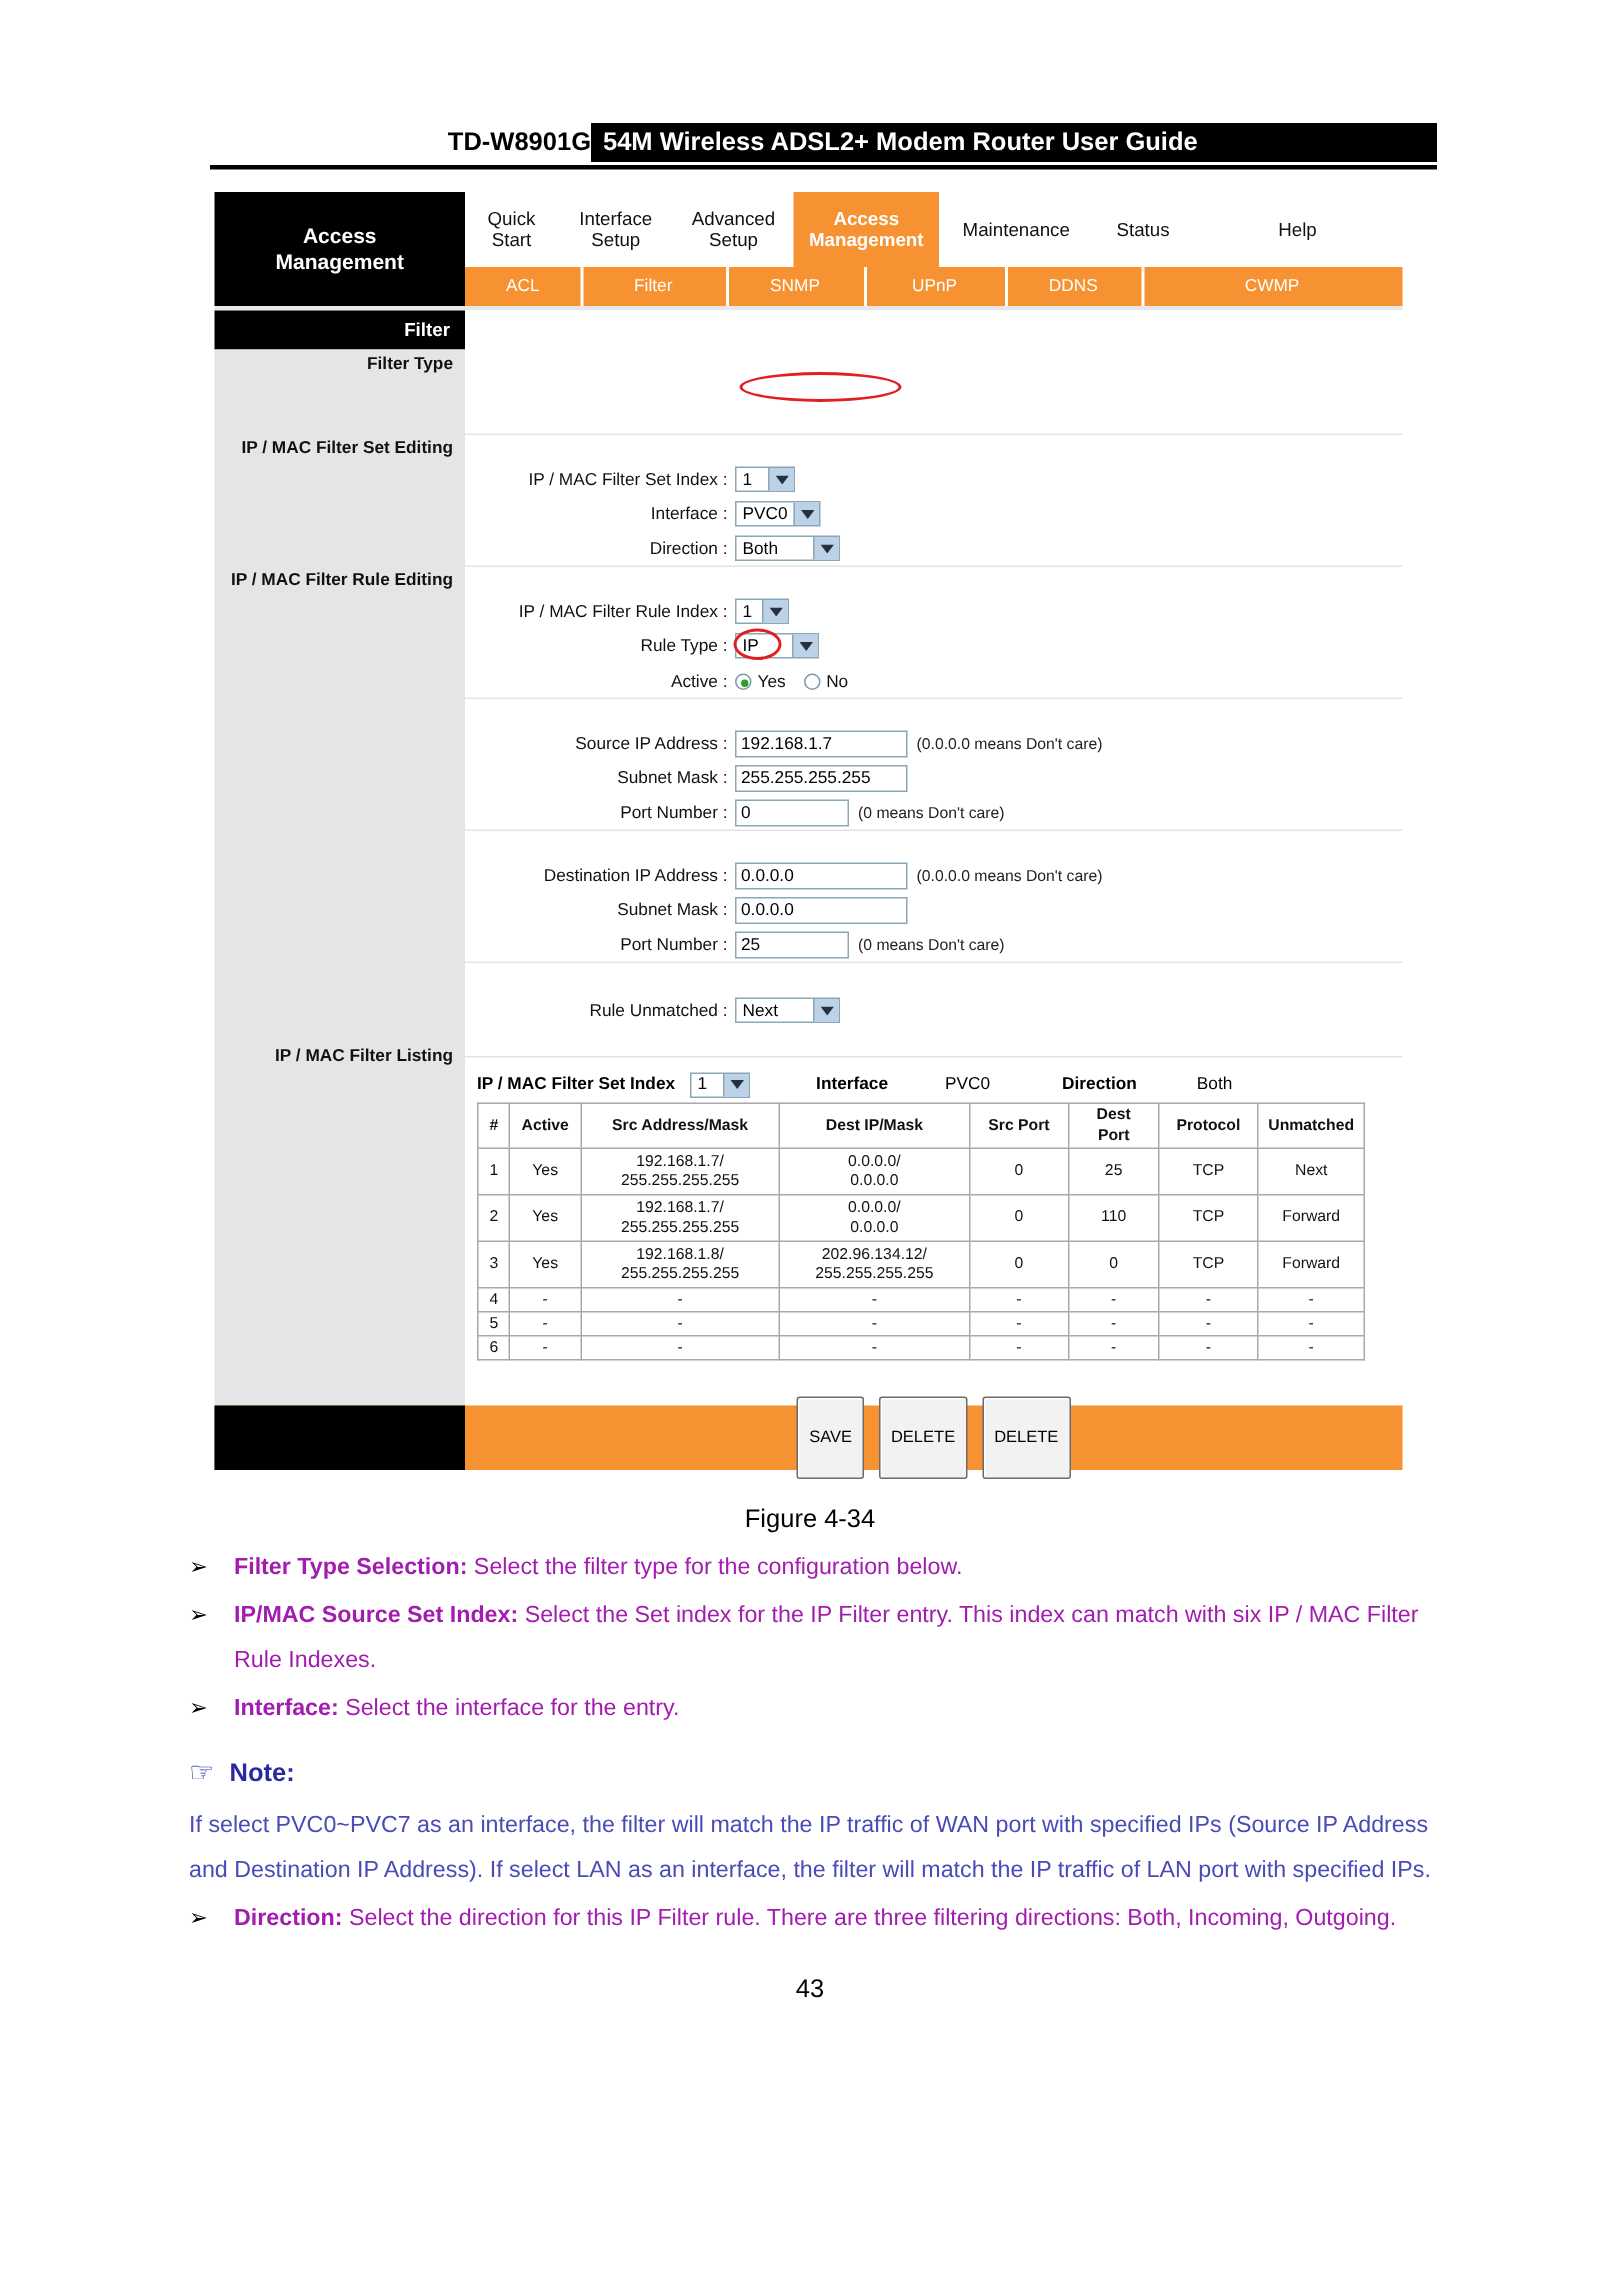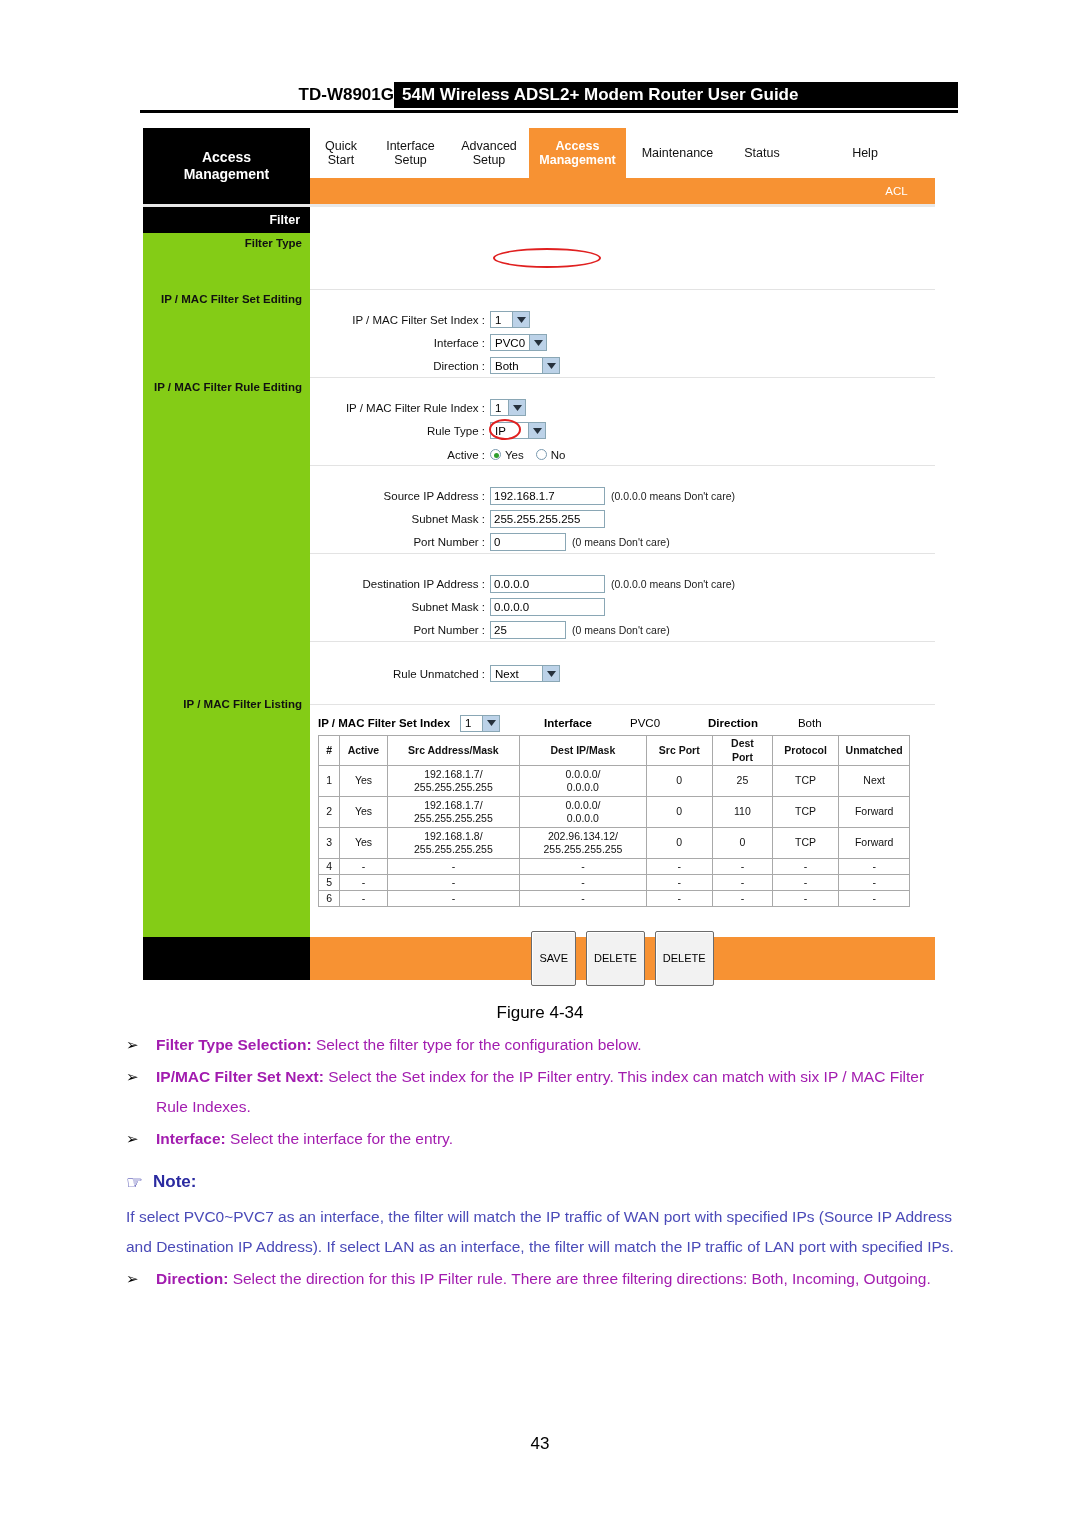--- a/index.html
+++ b/index.html
@@ -46,21 +46,21 @@
   .tab {
     font-size:12.5px; color:#111; text-align:center; line-height:1.15;
     padding:6px 0; white-space:pre-line; height:50px;
     display:flex; flex-direction:column; align-items:center; justify-content:center;
   }
   .tab.t1{width:62px}.tab.t2{width:77px}.tab.t3{width:80px}
   .tab.t4{width:97px; background:#F79233; color:#fff; font-weight:bold;}
   .tab.t5{width:103px}.tab.t6{width:66px}.tab.t7{width:140px}
   .subrow {
     position:absolute; left:167px; top:50px; width:625px; height:26px;
-    background:#F79233; display:flex; align-items:flex-end;flex-direction:column;
+    background:#F79233; display:flex; align-items:flex-start;
   }
   .subtab {
     height:26px; line-height:26px; text-align:center; font-size:11.5px;
     color:#fff; position:relative;
   }
   .subtab + .subtab::before {
     content:""; position:absolute; left:0; top:0; width:2px; height:26px; background:#fff;
   }
   .st1{width:77px}.st2{width:97px}.st3{width:92px}.st4{width:94px}
   .st5{width:91px}.st6{width:174px}
@@ -74,21 +74,21 @@
 
   
   .panel { position:absolute; left:0; top:79px; width:792px; height:789px; background:#fff; }
 
   .titlebar {
     position:absolute; left:0; top:0; width:167px; height:26px;
     background:#000; color:#fff; font-size:12.5px; font-weight:bold;
     line-height:26px; text-align:right; padding-right:10px;
   }
   .sidecol {
-    position:absolute; left:0; top:26px; width:167px; height:704px; background:#84cc16;
+    position:absolute; left:0; top:26px; width:167px; height:704px; background:#e5e5e5;
   }
   .sidelabel {
     position:absolute; right:8px; font-size:11.5px; font-weight:bold; color:#111;
     text-align:right; white-space:nowrap;
   }
   .footbar {
     position:absolute; left:0; top:730px; width:792px; height:43px; background:#F79233;
   }
   .footbar .blk { position:absolute; left:0; top:0; width:167px; height:43px; background:#000; }
   .btnwrap {
@@ -167,21 +167,21 @@
   }
   .bullet .tx { font-size:15.5px; line-height:30px; color:#a21caf; }
   .bullet .tx b { font-weight:bold; }
   .noteh { margin-top:18px; display:flex; align-items:center; gap:10px; }
   .noteh .hand { font-size:19px; color:#2a2aa0; line-height:1; }
   .noteh .ntxt { font-size:17px; font-weight:bold; color:#2a2aa0; }
   .notep {
     margin-top:10px; font-size:15.5px; line-height:30px; color:#4a4ab8;
   }
   .pageno {
-    position:absolute; left:0; top:1434px; width:1080px; text-align:center;
+    position:absolute; left:0; top:1316px; width:1080px; text-align:center;
     font-size:17px; color:#000;
   }
 </style>
 </head>
 <body>
 
 <div class="doc-header">
   <div class="model">TD-W8901G</div>
   <div class="bar">54M Wireless ADSL2+ Modem Router User Guide</div>
   <div class="rule"></div>
@@ -491,21 +491,21 @@
   <div class="bullet">
     <div class="ar">➢</div>
     <div class="tx">
       <b>Filter Type Selection:</b><span> Select the filter type for the configuration below.</span>
     </div>
   </div>
 
   <div class="bullet">
     <div class="ar">➢</div>
     <div class="tx" style="width:795px">
-      <b>IP/MAC Filter Set Next:</b><span> Select the Set index for the IP Filter entry. This index can match with six IP / MAC Filter Rule Indexes.</span>
+      <b>IP/MAC Source Set Index:</b><span> Select the Set index for the IP Filter entry. This index can match with six IP / MAC Filter Rule Indexes.</span>
     </div>
   </div>
 
   <div class="bullet">
     <div class="ar">➢</div>
     <div class="tx">
       <b>Interface:</b><span> Select the interface for the entry.</span>
     </div>
   </div>
 

